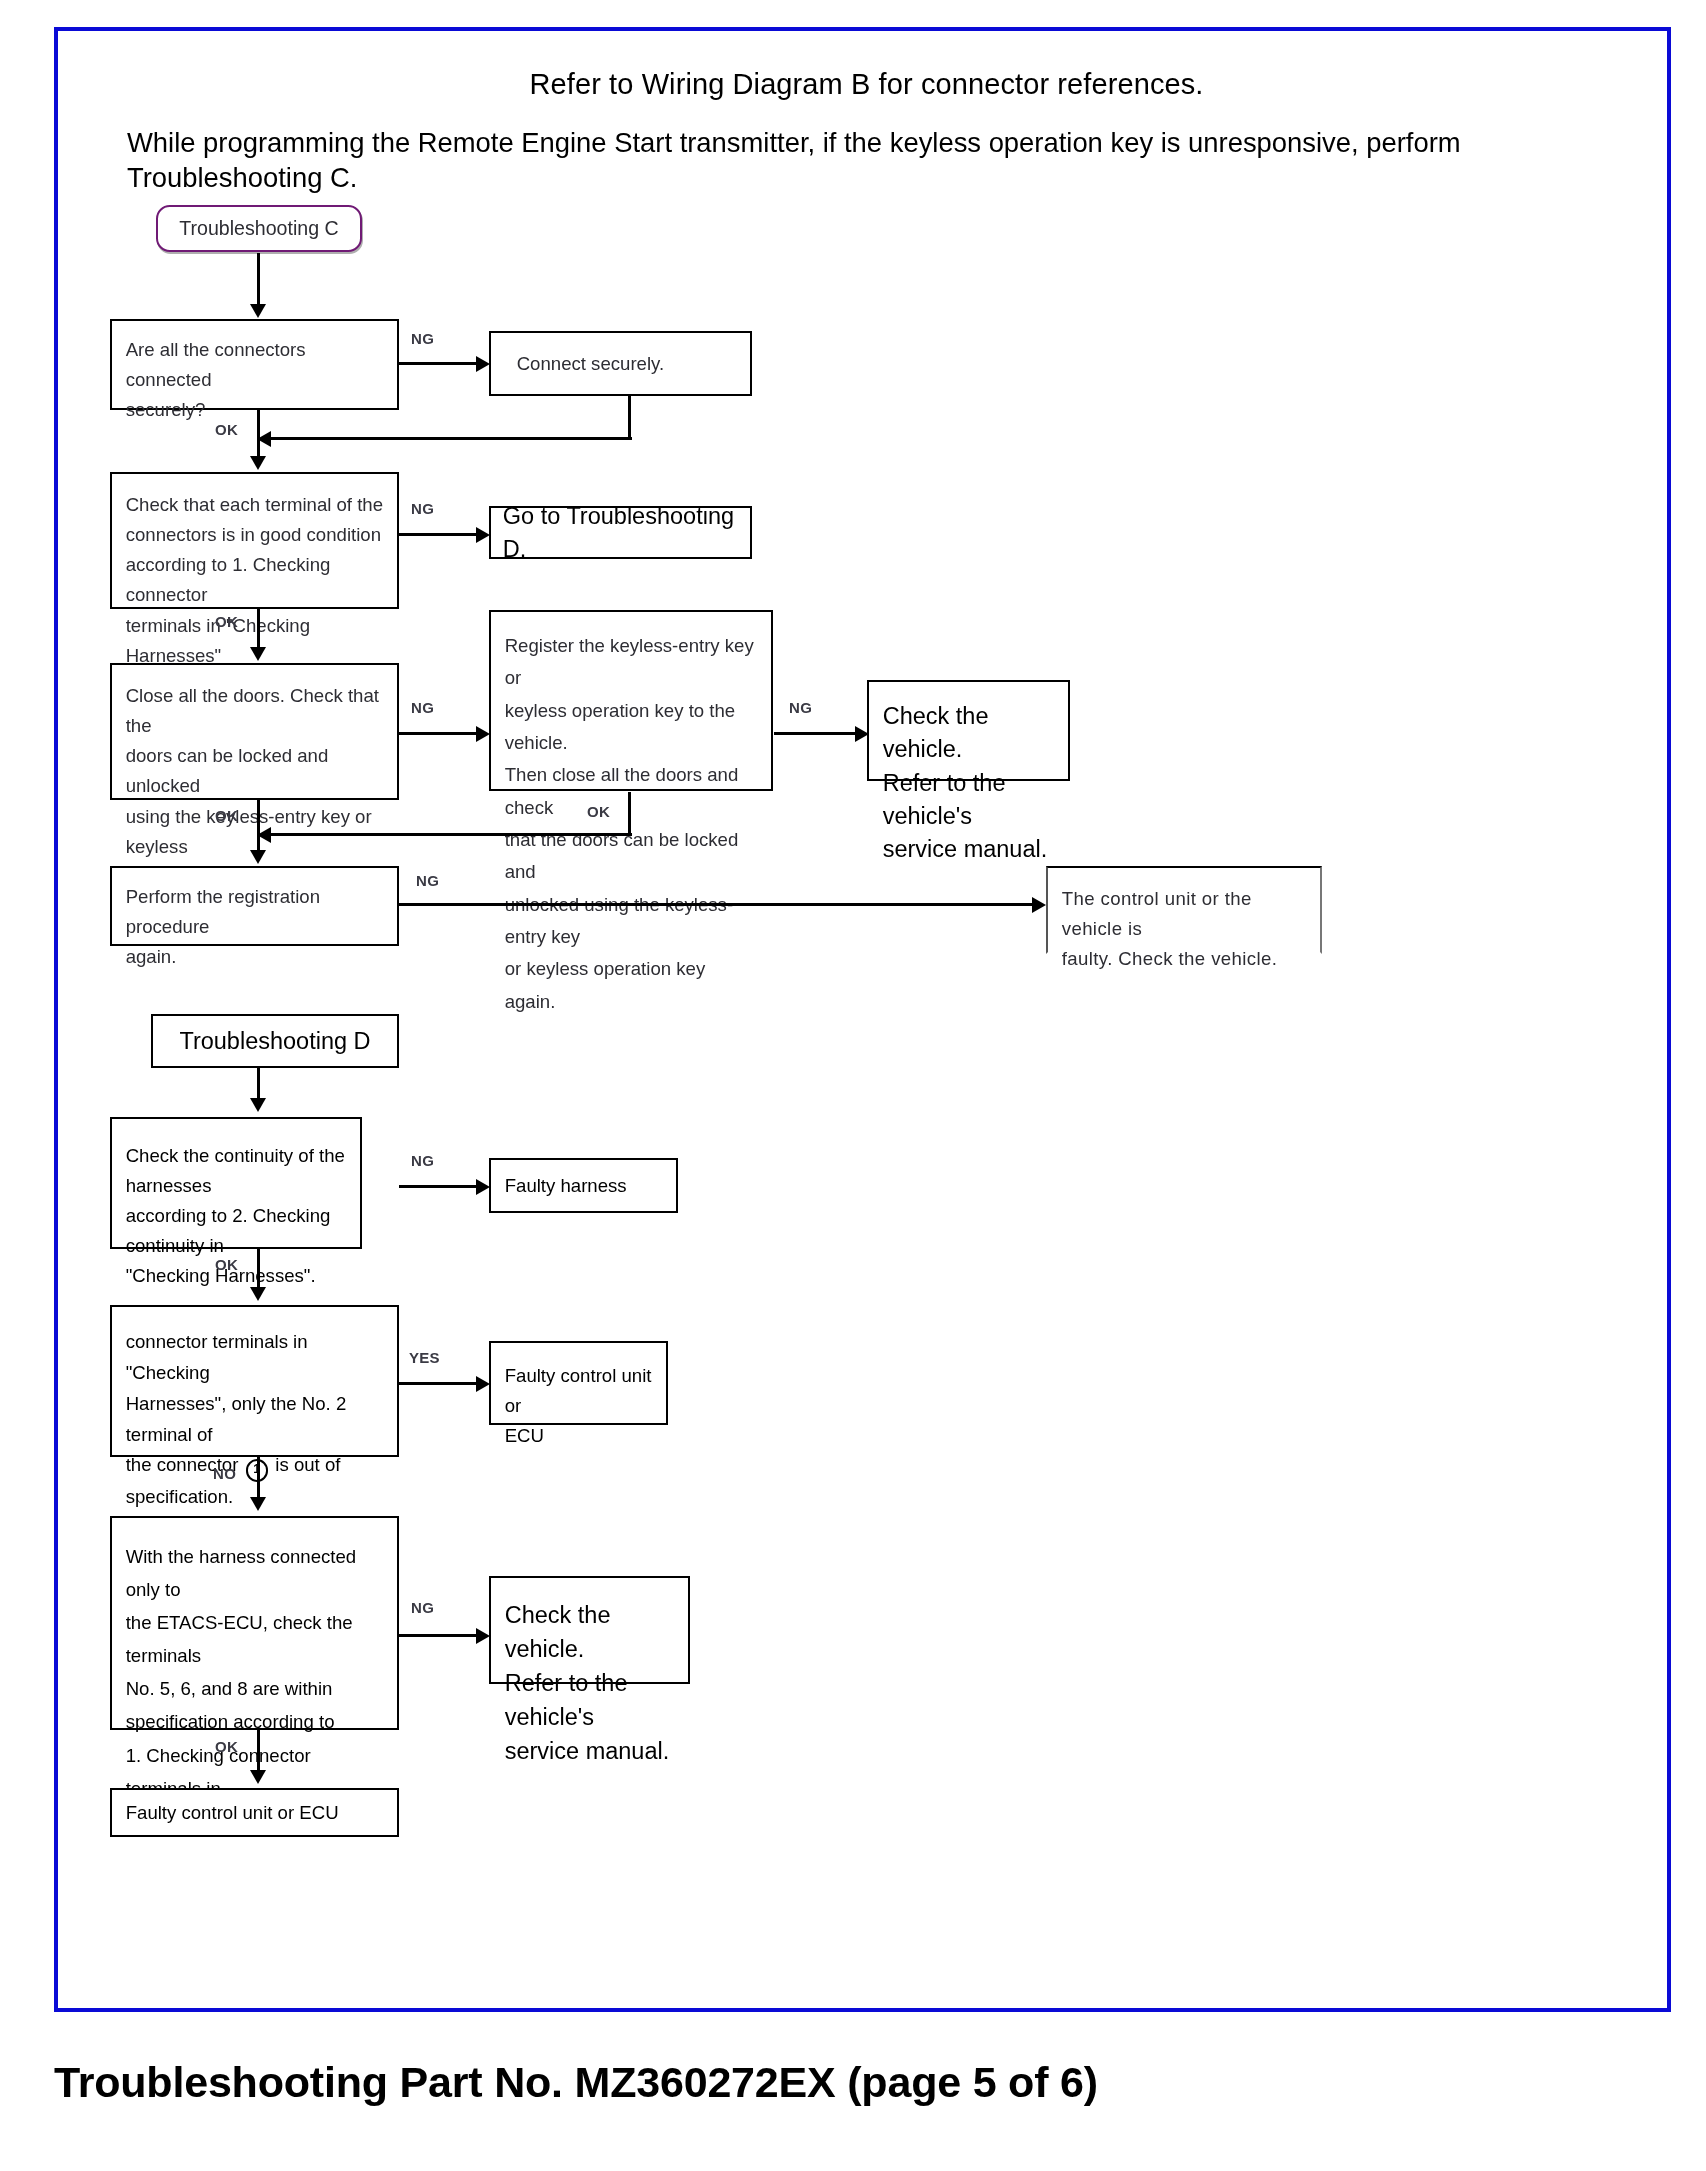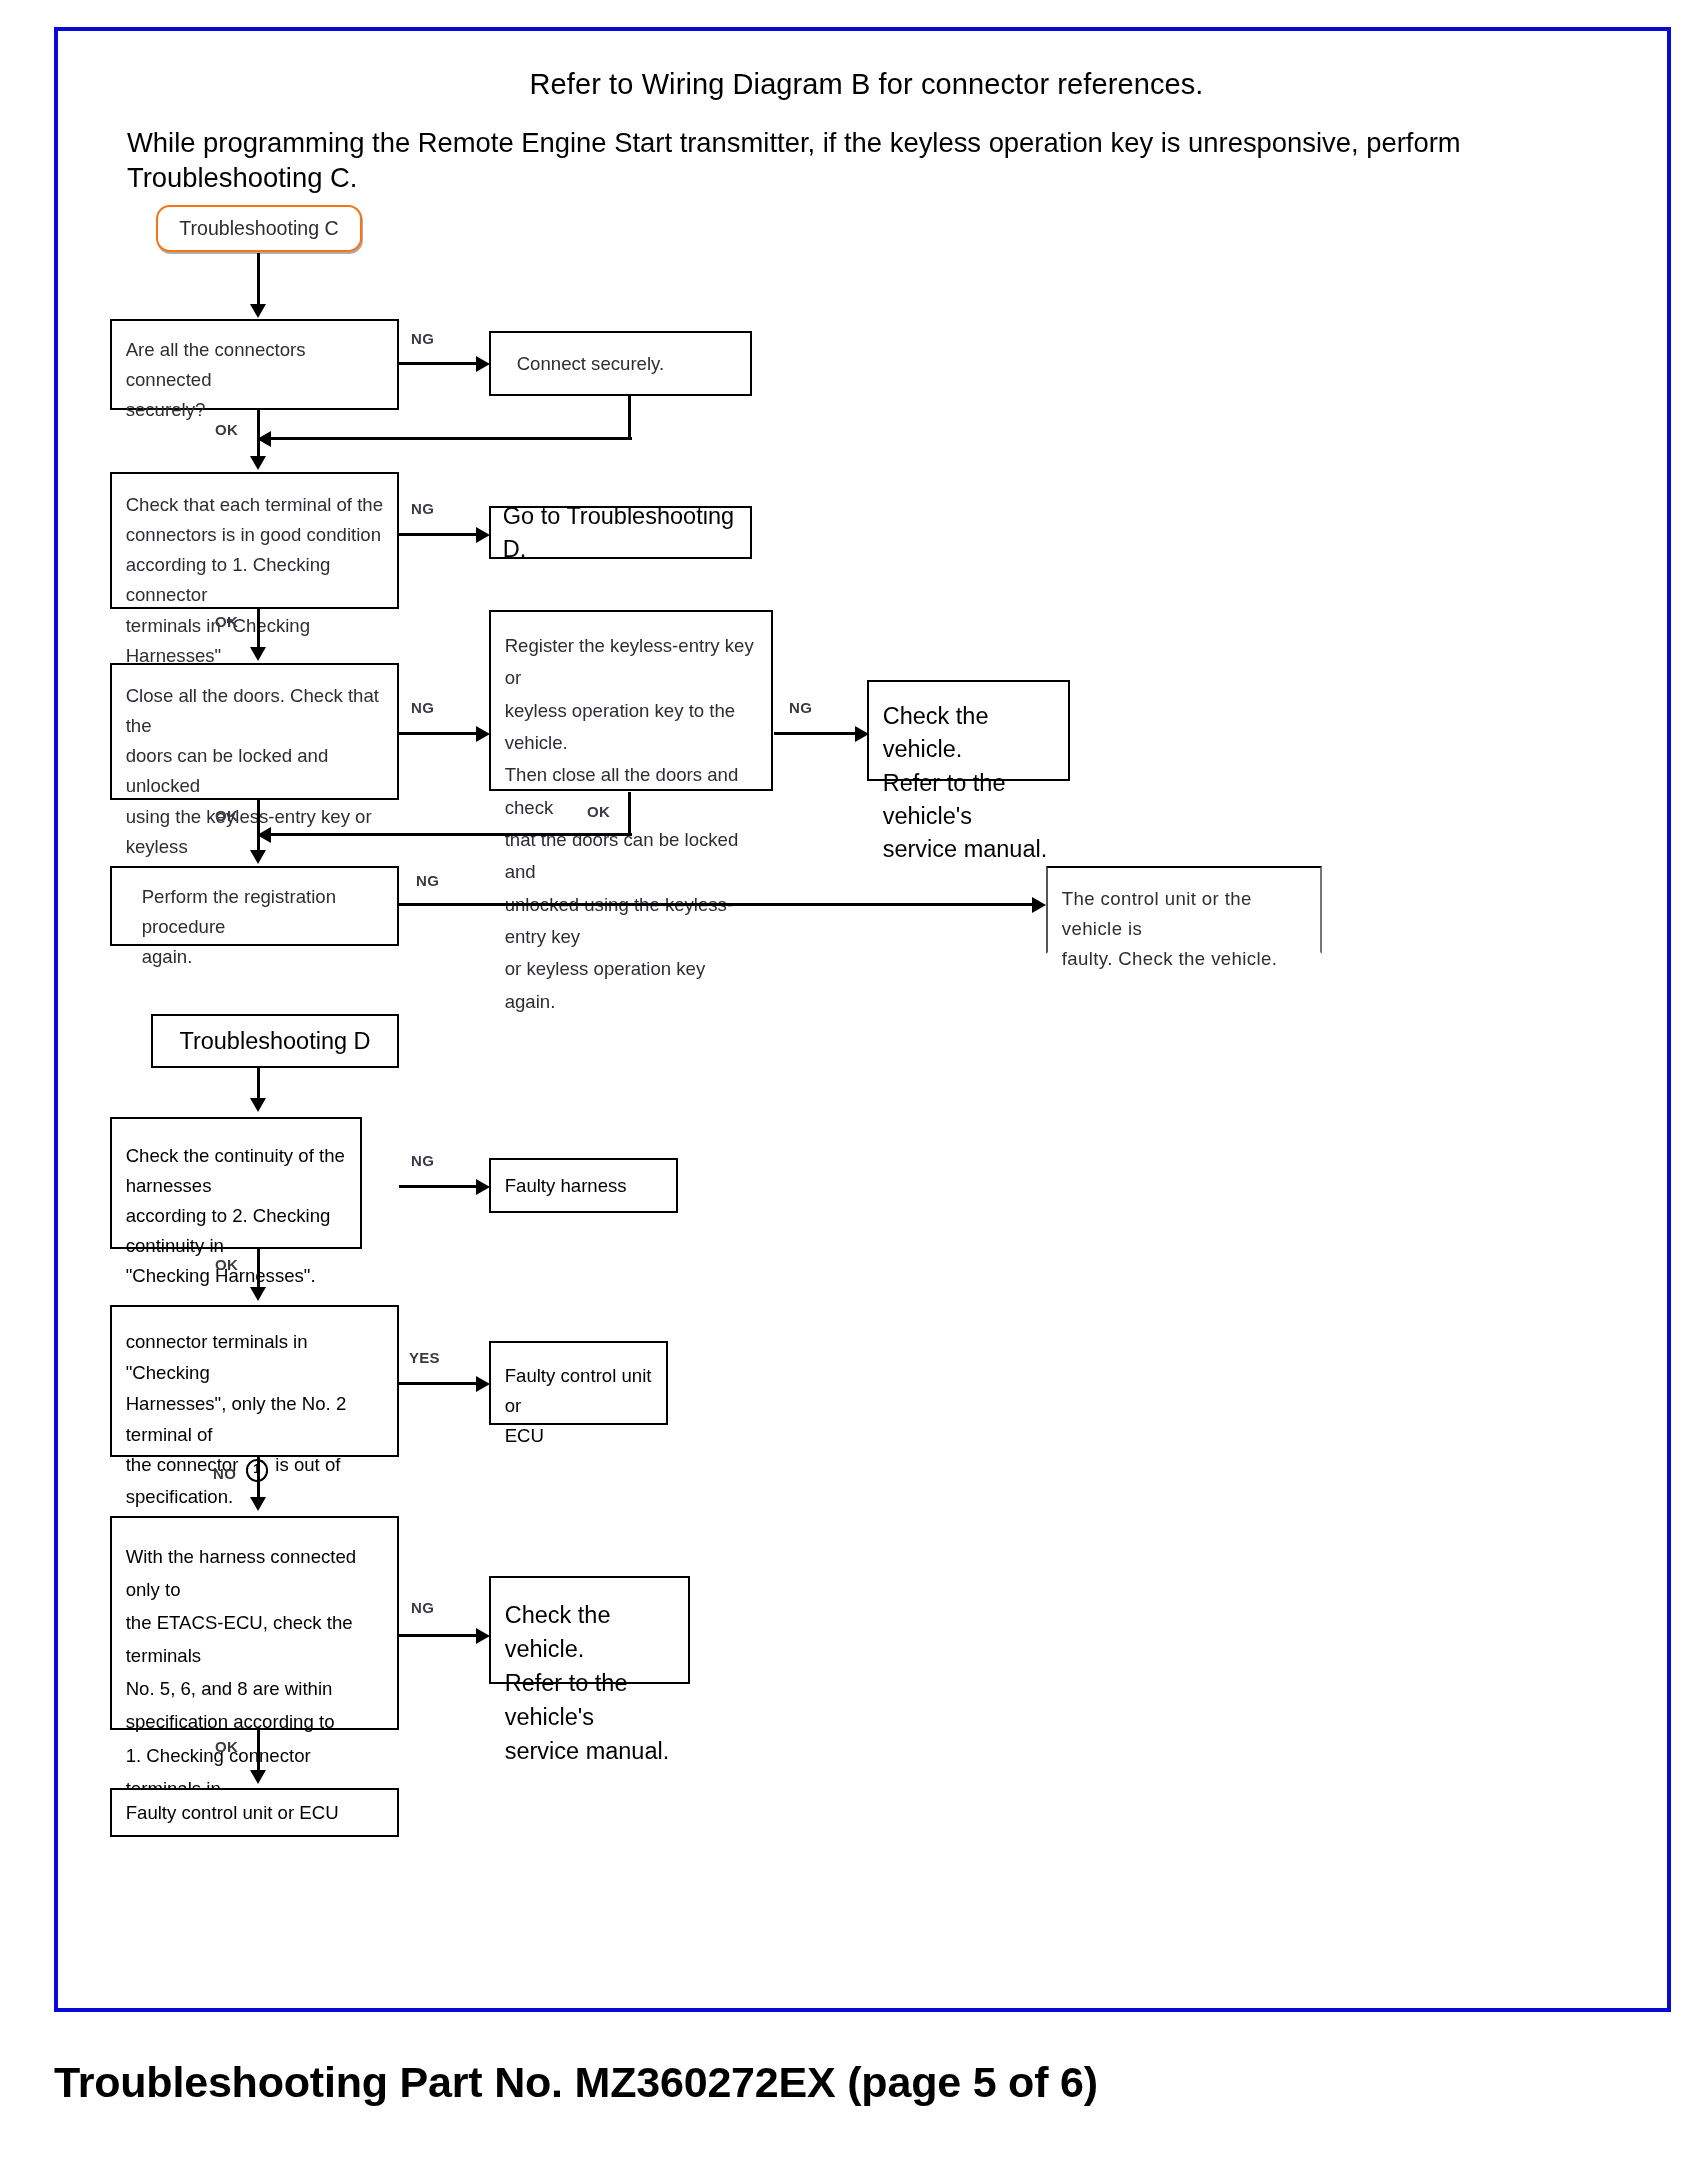--- a/index.html
+++ b/index.html
@@ -30,21 +30,21 @@
     position:absolute;box-sizing:border-box;padding:9.8px 13.7px;
     font-size:18.6px;line-height:1.62;white-space:pre-line;
   }
   .boxtext.mid{display:flex;align-items:center;}
   .boxtext.sharp{font-size:23.5px;line-height:1.42;}
   .boxtext.blurry{color:#2d2d33;}
 
   
   .round{
     position:absolute;box-sizing:border-box;background:#fff;
-    border:2px solid #f97316;border-radius:13.7px;
+    border:2px solid #701a75;border-radius:13.7px;
     box-shadow:1px 2px 0 rgba(110,110,110,.55);
   }
 
   
   .vline{position:absolute;width:2.9px;background:#000;}
   .hline{position:absolute;height:2.9px;background:#000;}
   .arr-d{position:absolute;width:0;height:0;border-left:8.8px solid transparent;border-right:8.8px solid transparent;border-top:14.7px solid #000;}
   .arr-r{position:absolute;width:0;height:0;border-top:8.8px solid transparent;border-bottom:8.8px solid transparent;border-left:14.7px solid #000;}
   .arr-l{position:absolute;width:0;height:0;border-top:8.8px solid transparent;border-bottom:8.8px solid transparent;border-right:14.7px solid #000;}
 
@@ -148,21 +148,21 @@
     <div class="vline" style="left:570px;top:761px;height:43px;"></div>
     <div class="hline" style="left:211px;top:802px;width:363px;"></div>
     <div class="arr-l" style="left:199px;top:796px;"></div>
     <div class="lbl soft" style="left:529px;top:772px;">OK</div>
 
     <div class="vline" style="left:199px;top:769px;height:55px;"></div>
     <div class="arr-d" style="left:192px;top:819px;"></div>
     <div class="lbl soft" style="left:157px;top:776px;">OK</div>
 
     <div class="box" style="left:52px;top:835px;width:289px;height:80px;">
-      <div class="boxtext blurry" style="left:16px;top:3.9px;width:100%;">Perform the registration procedure
+      <div class="boxtext blurry" style="left:0;top:3.9px;width:100%;">Perform the registration procedure
 again.</div>
     </div>
     <div class="hline" style="left:341px;top:872px;width:363px;"></div>
     <div class="hline" style="left:704px;top:872px;width:274px;"></div>
     <div class="arr-r" style="left:974px;top:866px;"></div>
     <div class="lbl soft" style="left:358px;top:841px;">NG</div>
     <div class="box" style="left:988px;top:835px;width:276px;height:88px;border-top-color:#000;border-left-color:#555;border-right-color:#777;border-bottom-color:#fff;">
       <div class="boxtext blurry" style="left:0;top:5.9px;width:100%;letter-spacing:0.4px;">The control unit or the vehicle is
 faulty. Check the vehicle.</div>
     </div>

